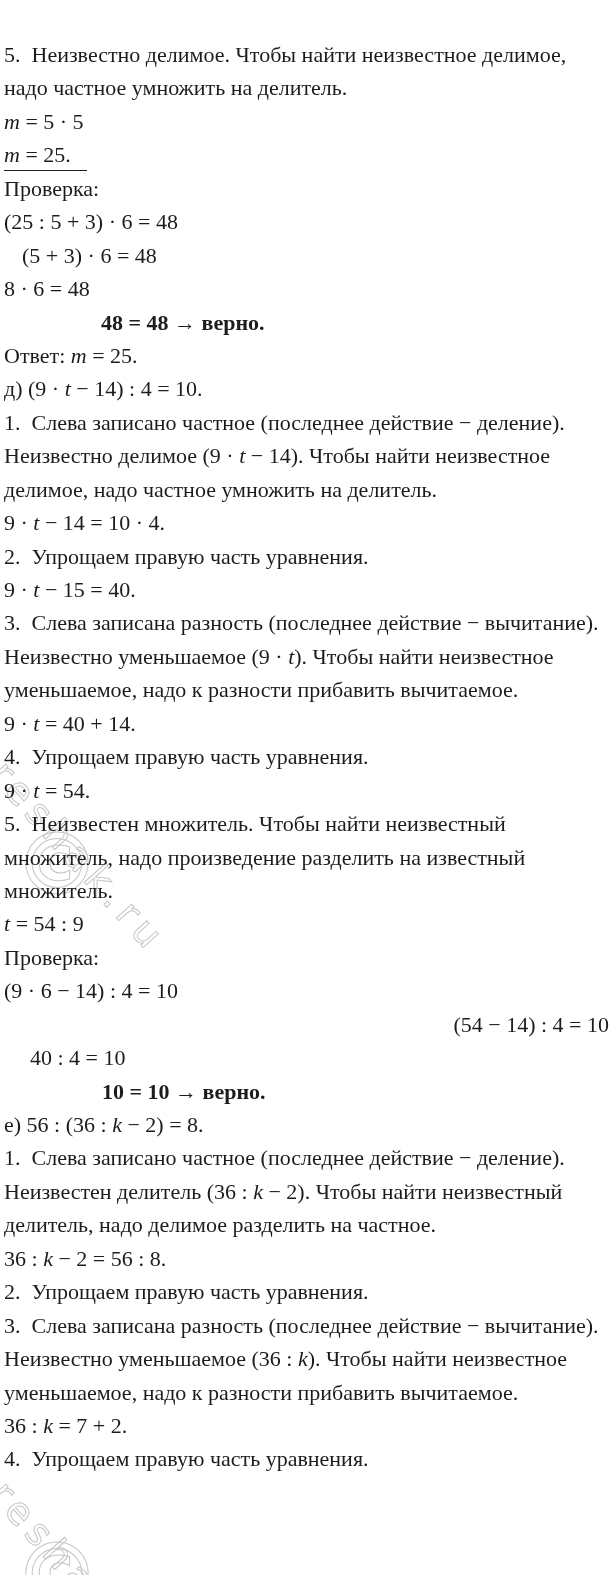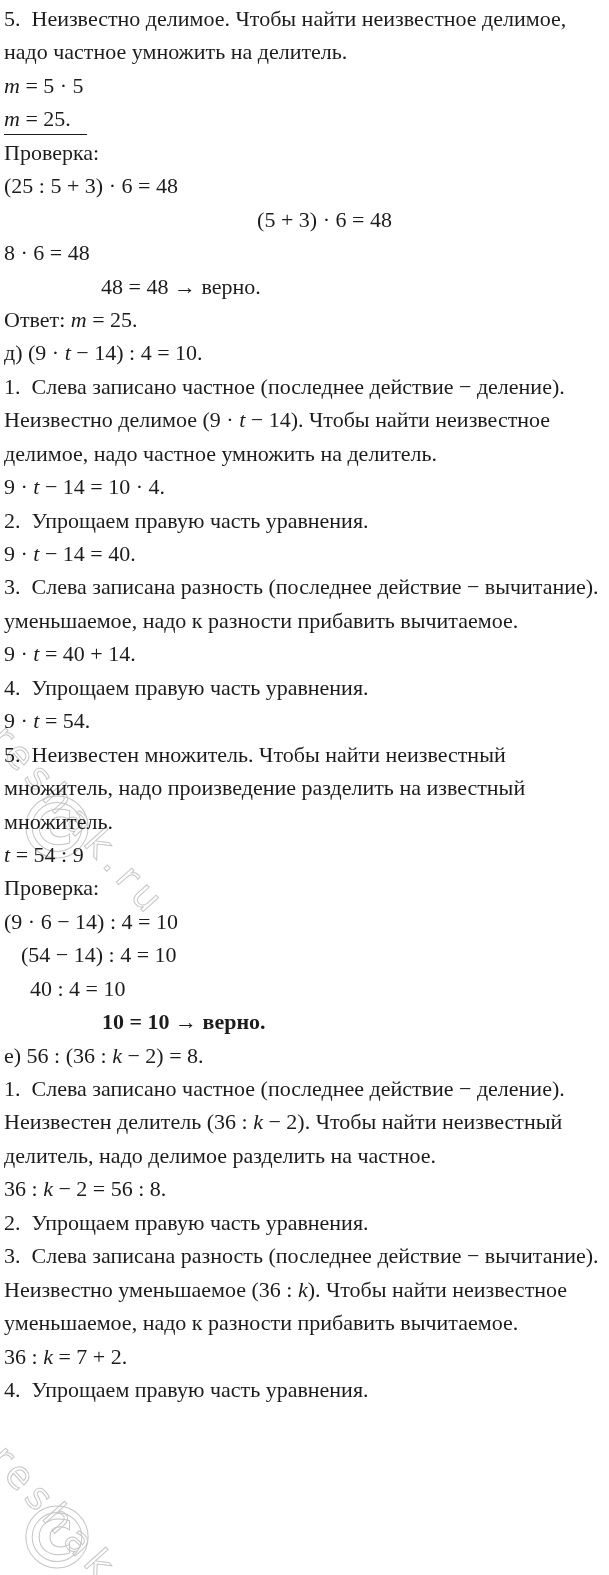--- a/index.html
+++ b/index.html
@@ -17,20 +17,21 @@
     height: 1575px;
     background: #ffffff;
     font-family: "Liberation Serif", "DejaVu Serif", serif;
     font-size: 22px;
     color: #1c1c1c;
   }
   #content {
     position: relative;
     z-index: 2;
     padding-top: 2px;
+    margin-top: 36px;
   }
   .line {
     height: 33.45px;
     line-height: 33.45px;
     white-space: pre;
     padding-left: 4px;
   }
   .line .it { font-style: italic; }
   .line .ul {
     display: inline-block;
@@ -71,43 +72,44 @@
   <span class="watermark wm-text wm2">reshak.ru</span>
   <span class="watermark wm-copy wm2">©</span>
 
   <div id="content">
       <div class="line"><span>5.  Неизвестно делимое. Чтобы найти неизвестное делимое,</span></div>
       <div class="line"><span>надо частное умножить на делитель.</span></div>
       <div class="line"><span class="it">m</span><span> = 5 · 5</span></div>
       <div class="line"><span class="ul"><span class="it">m</span><span> = 25.</span></span></div>
       <div class="line"><span>Проверка:</span></div>
       <div class="line"><span>(25 : 5 + 3) · 6 = 48</span></div>
-      <div class="line" style="padding-left: 40px; text-align: center;"><span>(5 + 3) · 6 = 48</span></div>
+      <div class="line" style="padding-left: 22px;"><span>(5 + 3) · 6 = 48</span></div>
       <div class="line" style=""><span>8 · 6 = 48</span></div>
-      <div class="line" style="padding-left: 101px;"><span>48 = 48 → верно.</span></div>
+      <div class="line" style="padding-left: 101px; font-weight: bold;"><span>48 = 48 → верно.</span></div>
       <div class="line"><span>Ответ: </span><span class="it">m</span><span> = 25.</span></div>
       <div class="line"><span>д) (9 · </span><span class="it">t</span><span> − 14) : 4 = 10.</span></div>
       <div class="line"><span>1.  Слева записано частное (последнее действие − деление).</span></div>
       <div class="line"><span>Неизвестно делимое (9 · </span><span class="it">t</span><span> − 14). Чтобы найти неизвестное</span></div>
       <div class="line"><span>делимое, надо частное умножить на делитель.</span></div>
       <div class="line"><span>9 · </span><span class="it">t</span><span> − 14 = 10 · 4.</span></div>
       <div class="line"><span>2.  Упрощаем правую часть уравнения.</span></div>
-      <div class="line"><span>9 · </span><span class="it">t</span><span> − 14 = 40.</span></div>
+      <div class="line"><span>9 · </span><span class="it">t</span><span> − 15 = 40.</span></div>
       <div class="line"><span>3.  Слева записана разность (последнее действие − вычитание).</span></div>
+      <div class="line"><span>Неизвестно уменьшаемое (9 · </span><span class="it">t</span><span>). Чтобы найти неизвестное</span></div>
       <div class="line"><span>уменьшаемое, надо к разности прибавить вычитаемое.</span></div>
       <div class="line"><span>9 · </span><span class="it">t</span><span> = 40 + 14.</span></div>
       <div class="line"><span>4.  Упрощаем правую часть уравнения.</span></div>
       <div class="line"><span>9 · </span><span class="it">t</span><span> = 54.</span></div>
       <div class="line"><span>5.  Неизвестен множитель. Чтобы найти неизвестный</span></div>
       <div class="line"><span>множитель, надо произведение разделить на известный</span></div>
       <div class="line"><span>множитель.</span></div>
       <div class="line"><span class="it">t</span><span> = 54 : 9</span></div>
       <div class="line"><span>Проверка:</span></div>
       <div class="line"><span>(9 · 6 − 14) : 4 = 10</span></div>
-      <div class="line" style="padding-left: 21px;"><span>(54 − 14) : 4 = 10</span></div>
+      <div class="line" style="padding-left: 21px; text-align: right;"><span>(54 − 14) : 4 = 10</span></div>
       <div class="line" style="padding-left: 30px;"><span>40 : 4 = 10</span></div>
       <div class="line" style="padding-left: 102px; font-weight: bold;"><span>10 = 10 → верно.</span></div>
       <div class="line"><span>е) 56 : (36 : </span><span class="it">k</span><span> − 2) = 8.</span></div>
       <div class="line"><span>1.  Слева записано частное (последнее действие − деление).</span></div>
       <div class="line"><span>Неизвестен делитель (36 : </span><span class="it">k</span><span> − 2). Чтобы найти неизвестный</span></div>
       <div class="line"><span>делитель, надо делимое разделить на частное.</span></div>
       <div class="line"><span>36 : </span><span class="it">k</span><span> − 2 = 56 : 8.</span></div>
       <div class="line"><span>2.  Упрощаем правую часть уравнения.</span></div>
       <div class="line"><span>3.  Слева записана разность (последнее действие − вычитание).</span></div>
       <div class="line"><span>Неизвестно уменьшаемое (36 : </span><span class="it">k</span><span>). Чтобы найти неизвестное</span></div>

